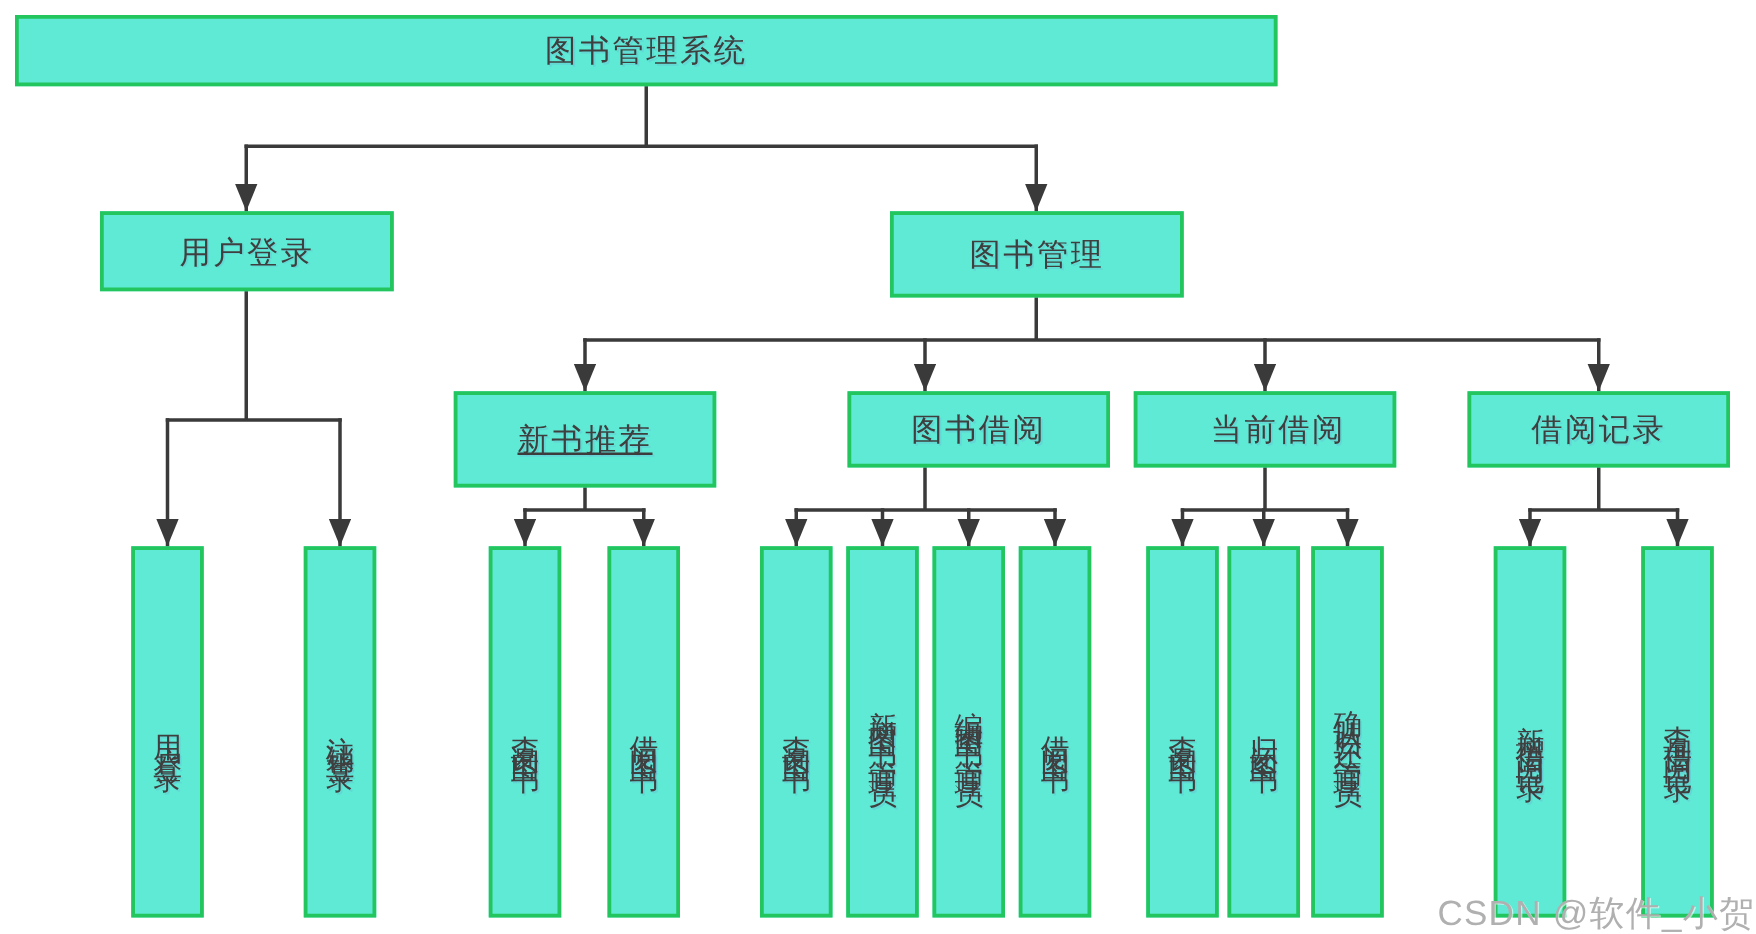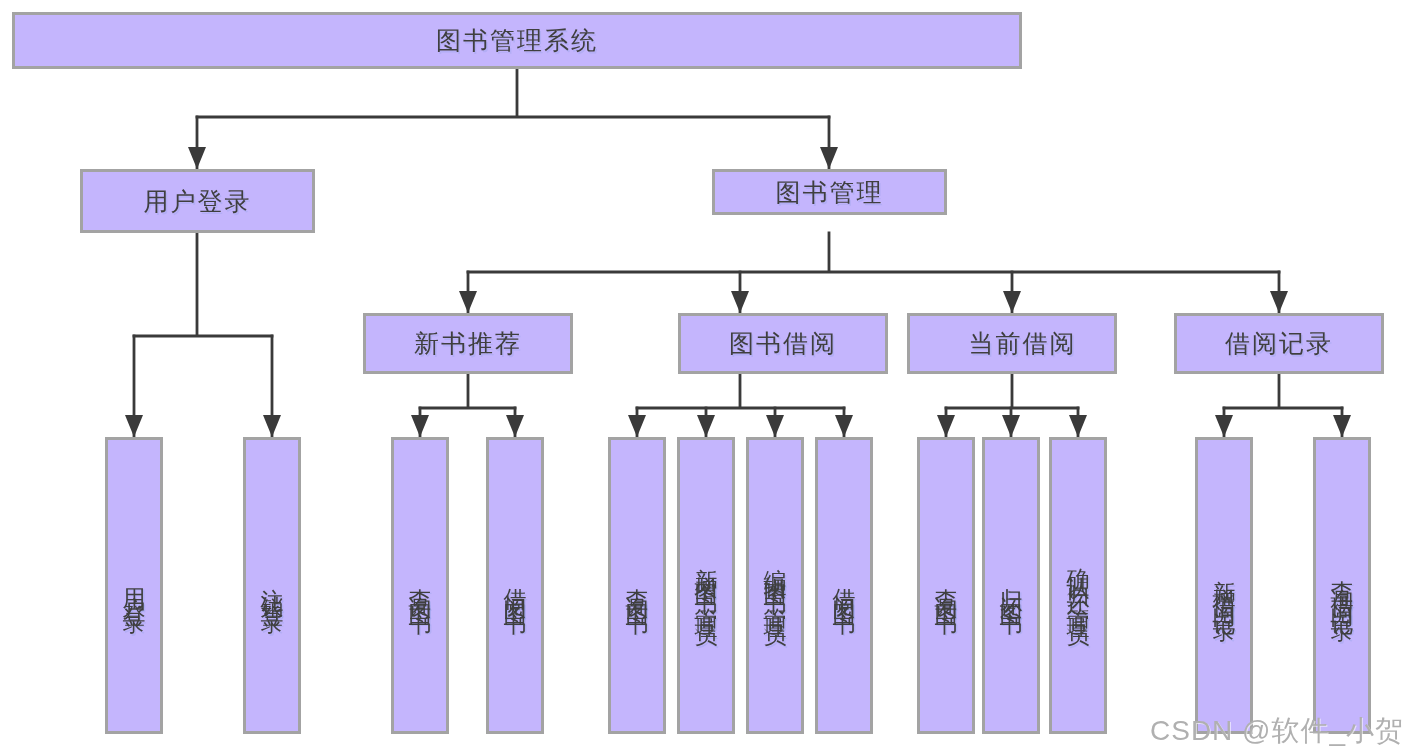--- a/index.html
+++ b/index.html
@@ -3,39 +3,39 @@
 <meta charset="utf-8">
 <style>
   html,body{margin:0;padding:0;background:#ffffff;}
   .canvas{
     position:relative;width:1405px;height:747px;background:#ffffff;
     font-family:"Liberation Sans","DejaVu Sans",sans-serif;color:#3c3c3c;
     overflow:hidden;
   }
   svg.wires{position:absolute;left:0;top:0;width:1405px;height:747px;z-index:1;}
   .node{
-    position:absolute;background:#c4b5fd;border:3px solid #a3a3a3;
+    position:absolute;background:#5eead4;border:3px solid #22c55e;
     display:flex;align-items:center;justify-content:center;
     box-sizing:border-box;z-index:2;
   }
   .node .lbl{
     color:#3f3f3f;
     text-shadow:1.5px 1.5px 0 rgba(120,150,220,0.22);
     white-space:nowrap;
   }
   .node.h .lbl{font-size:25px;letter-spacing:2px;}
   .node.v .lbl{
     writing-mode:vertical-lr;
     font-size:23px;letter-spacing:8px;line-height:1;
   }
   
   #n-root        {left:12px;  top:12px;  width:1010px;height:57px;}
   #n-user-login  {left:80px;  top:169px; width:235px; height:64px;}
-  #n-book-mgmt   {left:712px; top:169px; width:235px; height:46px;}
-  #n-new-book    {left:363px; top:313px; width:210px; height:61px;}
+  #n-book-mgmt   {left:712px; top:169px; width:235px; height:69px;}
+  #n-new-book    {left:363px; top:313px; width:210px; height:77px;text-decoration:underline;}
   #n-book-borrow {left:635px; top:313px; width:210px; height:61px;margin-left:43px;}
   #n-current     {left:907px; top:313px; width:210px; height:61px;padding-left:21px;}
   #n-records     {left:1174px;top:313px; width:210px; height:61px;}
   .leaf{top:437px;width:58px;height:297px;}
   #l-user-login {left:105px;}
   #l-logout     {left:243px;}
   #l-query1     {left:391px;}
   #l-borrow1    {left:486px;}
   #l-query2     {left:608px;}
   #l-add-book   {left:677px;}

